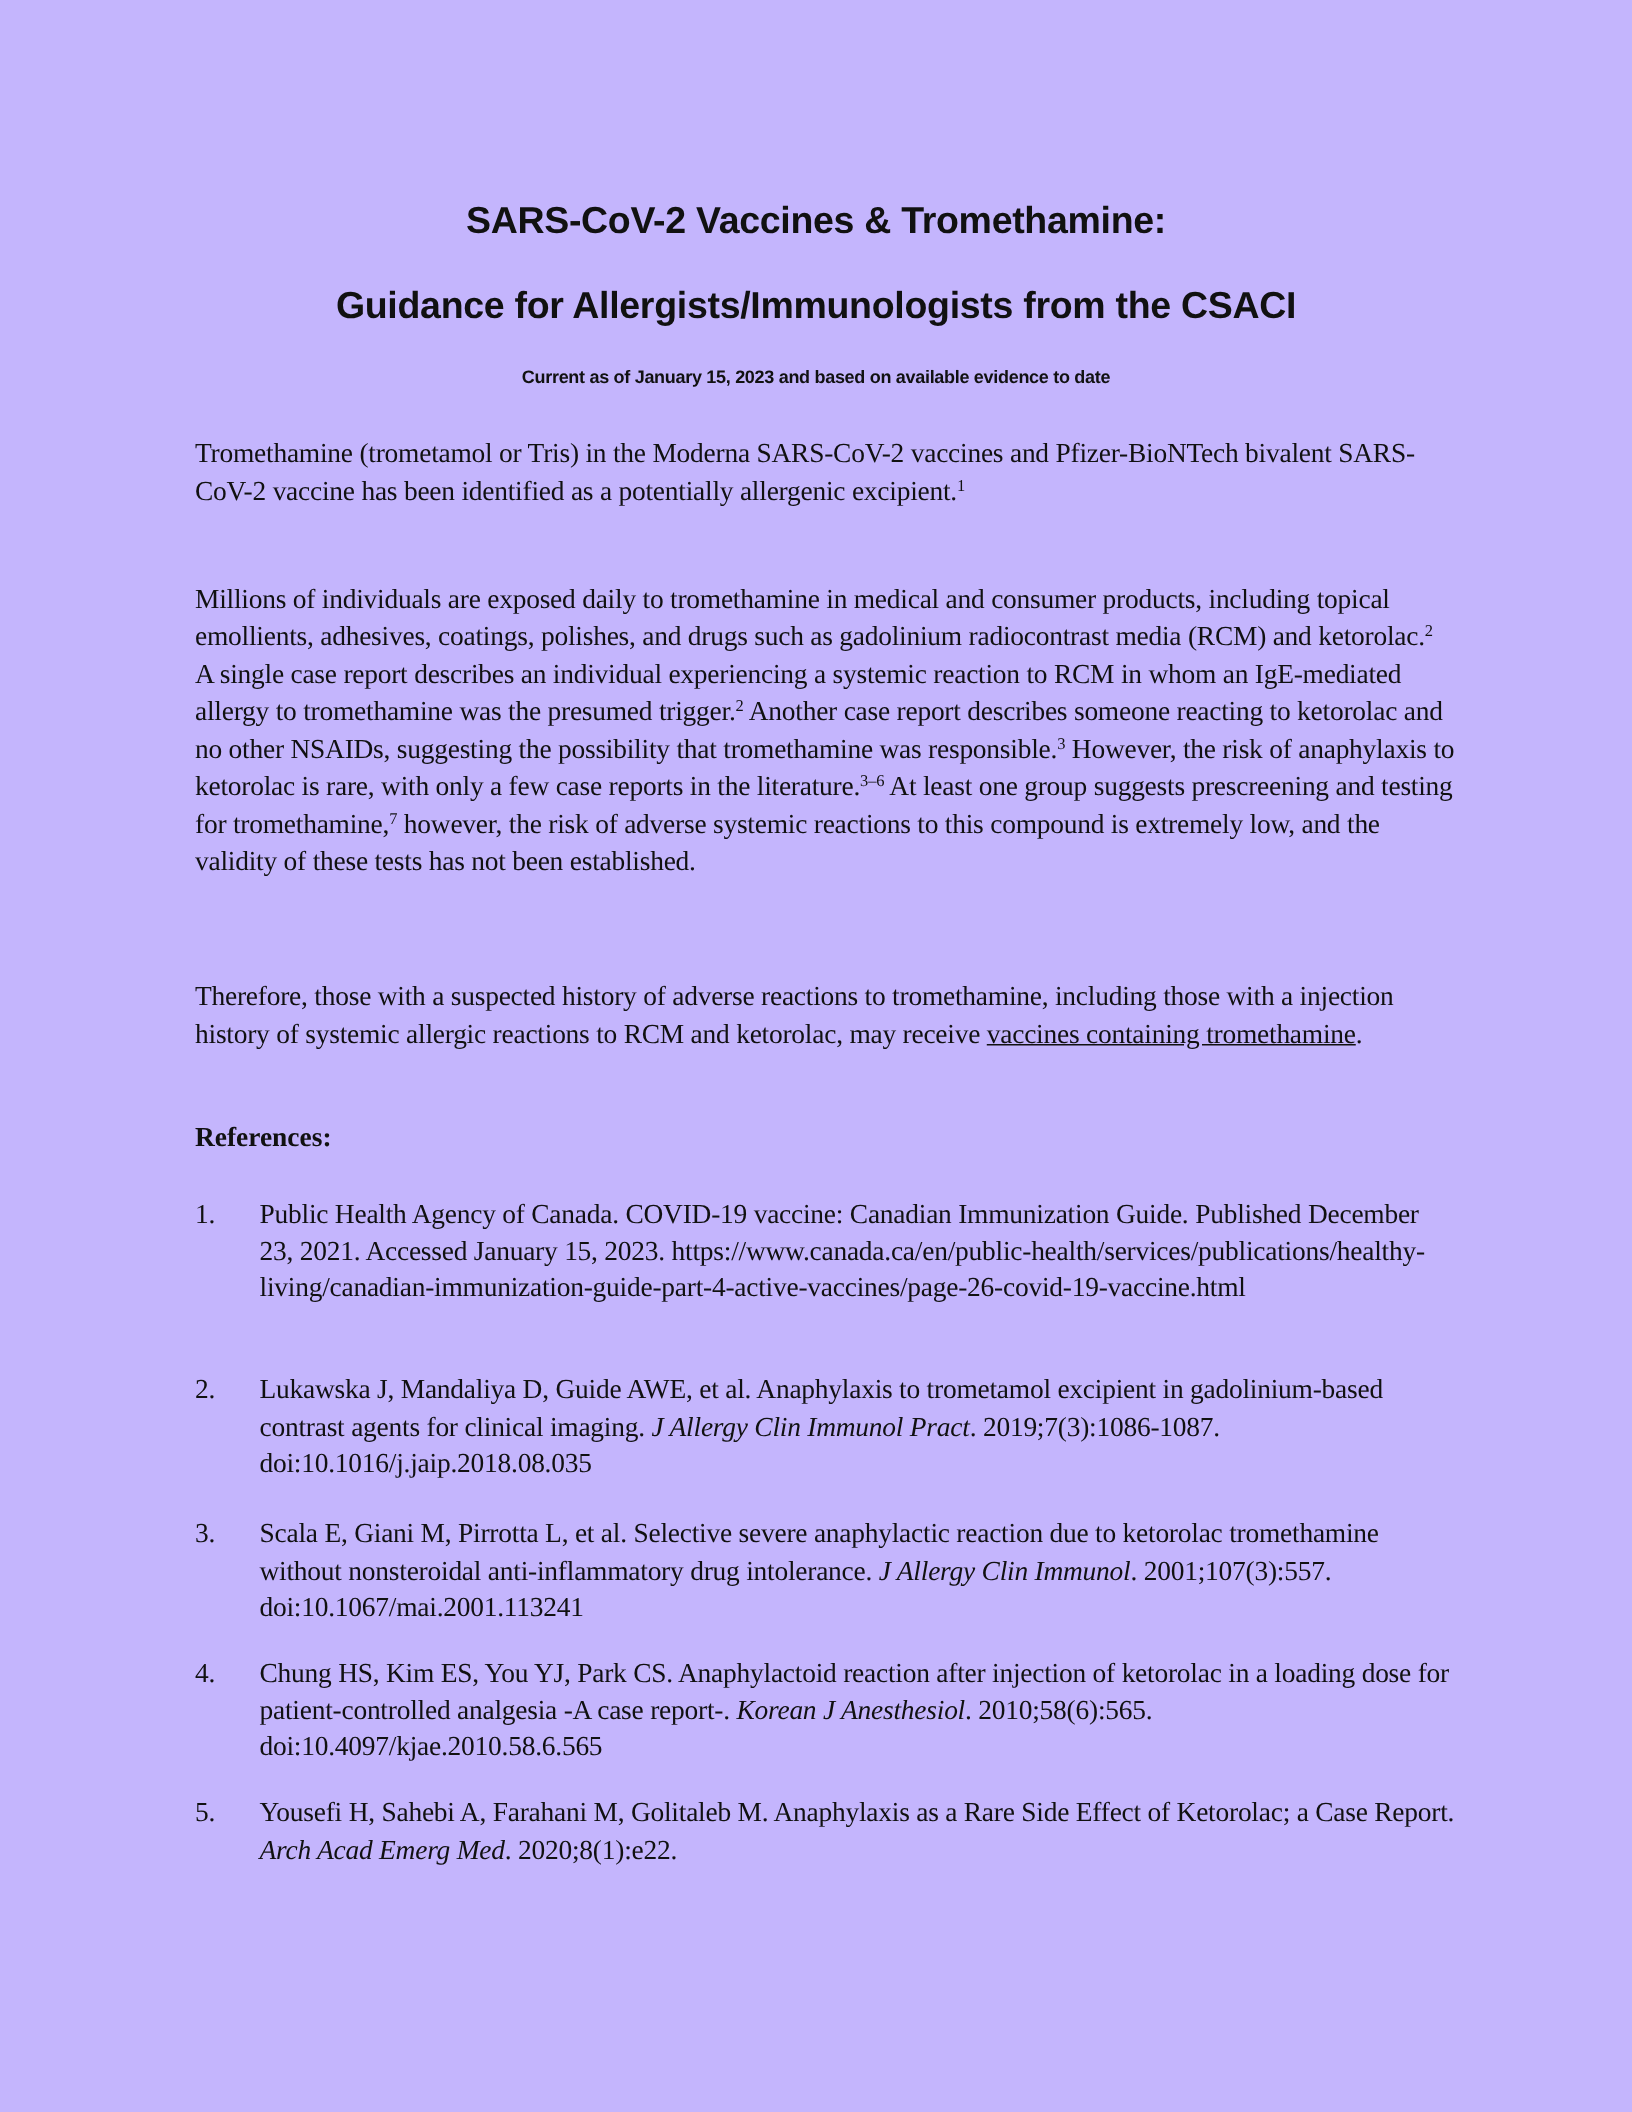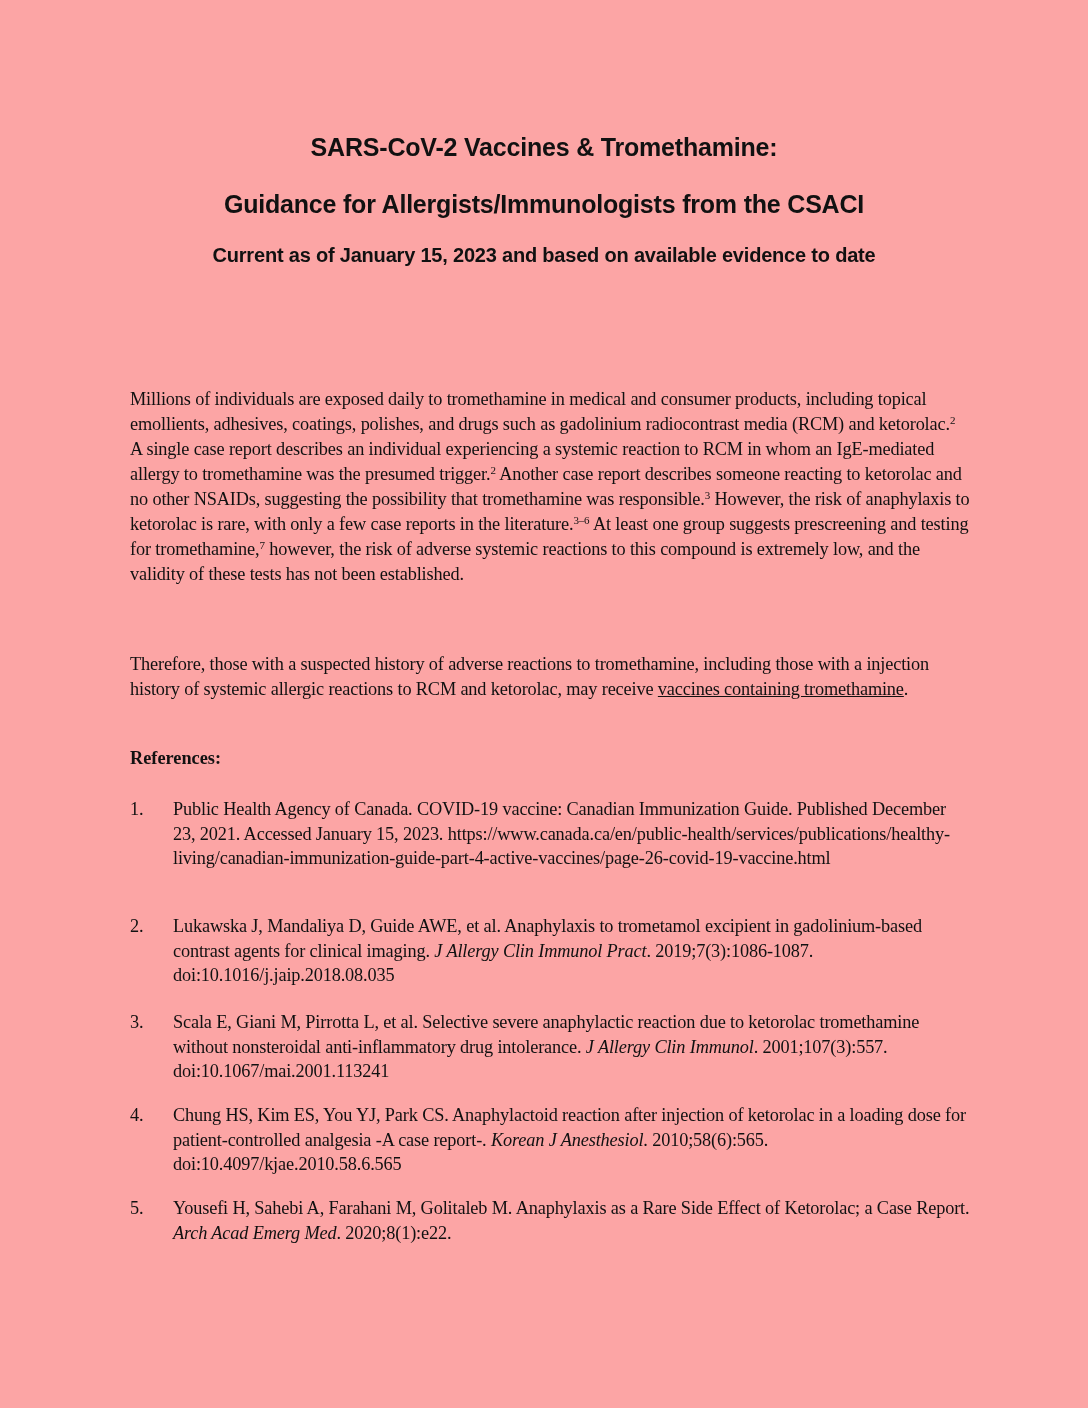--- a/index.html
+++ b/index.html
@@ -1,24 +1,24 @@
 <!DOCTYPE html>
 <html><head>
 <meta charset="utf-8">
 <style>
   html, body { margin: 0; padding: 0; background: #ffffff; }
   body { width: 1088px; height: 1408px; position: relative; overflow: hidden; color: #111; }
-  .page { position: absolute; left: 0; top: 0; width: 1088px; height: 1408px; background: #fca5a5; }
+  .page { position: absolute; left: 0; top: 0; width: 1088px; height: 1408px; background: #c4b5fd; }
   .h1 {
     position: absolute; left: 0; width: 1088px; text-align: center;
     font-family: "Liberation Sans", sans-serif; font-weight: bold; font-size: 25px; letter-spacing: -0.2px; margin: 0;
   }
   .h2 {
     position: absolute; left: 0; width: 1088px; text-align: center;
-    font-family: "Liberation Sans", sans-serif; font-weight: bold; font-size: 20px; letter-spacing: -0.2px; margin: 0;
+    font-family: "Liberation Sans", sans-serif; font-weight: bold; font-size: 12px; letter-spacing: -0.2px; margin: 0;
   }
   .para {
     position: absolute; left: 130px; width: 840px;
     font-family: "Liberation Serif", serif; font-size: 18.3px; line-height: 25px; margin: 0;
     letter-spacing: -0.15px;
   }
   sup { font-size: 11px; line-height: 0; vertical-align: 6px; }
   .refhead {
     position: absolute; left: 130px; font-family: "Liberation Serif", serif; font-weight: bold; font-size: 18.3px; margin: 0;
   }
@@ -30,20 +30,21 @@
 </style>
 </head>
 <body>
 
 <div class="page">
 
   <h1 class="h1" style="top:133px;">SARS-CoV-2 Vaccines &amp; Tromethamine:</h1>
   <h1 class="h1" style="top:190px;text-align:center;">Guidance for Allergists/Immunologists from the CSACI</h1>
   <h2 class="h2" style="top:244px;">Current as of January 15, 2023 and based on available evidence to date</h2>
 
+  <p class="para" style="top:290px;"><span>Tromethamine (trometamol or Tris) in the Moderna SARS-CoV-2 vaccines and Pfizer-BioNTech bivalent SARS-CoV-2 vaccine has been identified as a potentially allergenic excipient.</span><sup>1</sup></p>
 
   <p class="para" style="top:387px;"><span>Millions of individuals are exposed daily to tromethamine in medical and consumer products, including topical emollients, adhesives, coatings, polishes, and drugs such as gadolinium radiocontrast media (RCM) and ketorolac.</span><sup>2</sup><span> A single case report describes an individual experiencing a systemic reaction to RCM in whom an IgE-mediated allergy to tromethamine was the presumed trigger.</span><sup>2</sup><span> Another case report describes someone reacting to ketorolac and no other NSAIDs, suggesting the possibility that tromethamine was responsible.</span><sup>3</sup><span> However, the risk of anaphylaxis to ketorolac is rare, with only a few case reports in the literature.</span><sup>3–6</sup><span> At least one group suggests prescreening and testing for tromethamine,</span><sup>7</sup><span> however, the risk of adverse systemic reactions to this compound is extremely low, and the validity of these tests has not been established.</span></p>
 
   <p class="para" style="top:652px;"><span>Therefore, those with a suspected history of adverse reactions to tromethamine, including those with a injection history of systemic allergic reactions to RCM and ketorolac, may receive </span><span class="u">vaccines containing tromethamine</span><span>.</span></p>
 
   <p class="refhead" style="top:748px;">References:</p>
 
   <div class="ref" style="top:797px;">
     <span class="ref-num">1.</span>
     <span class="ref-text" style="word-break: break-word;"><span>Public Health Agency of Canada. COVID-19 vaccine: Canadian Immunization Guide. Published December 23, 2021. Accessed January 15, 2023. https://www.canada.ca/en/public-health/services/publications/healthy-living/canadian-immunization-guide-part-4-active-vaccines/page-26-covid-19-vaccine.html</span></span>

